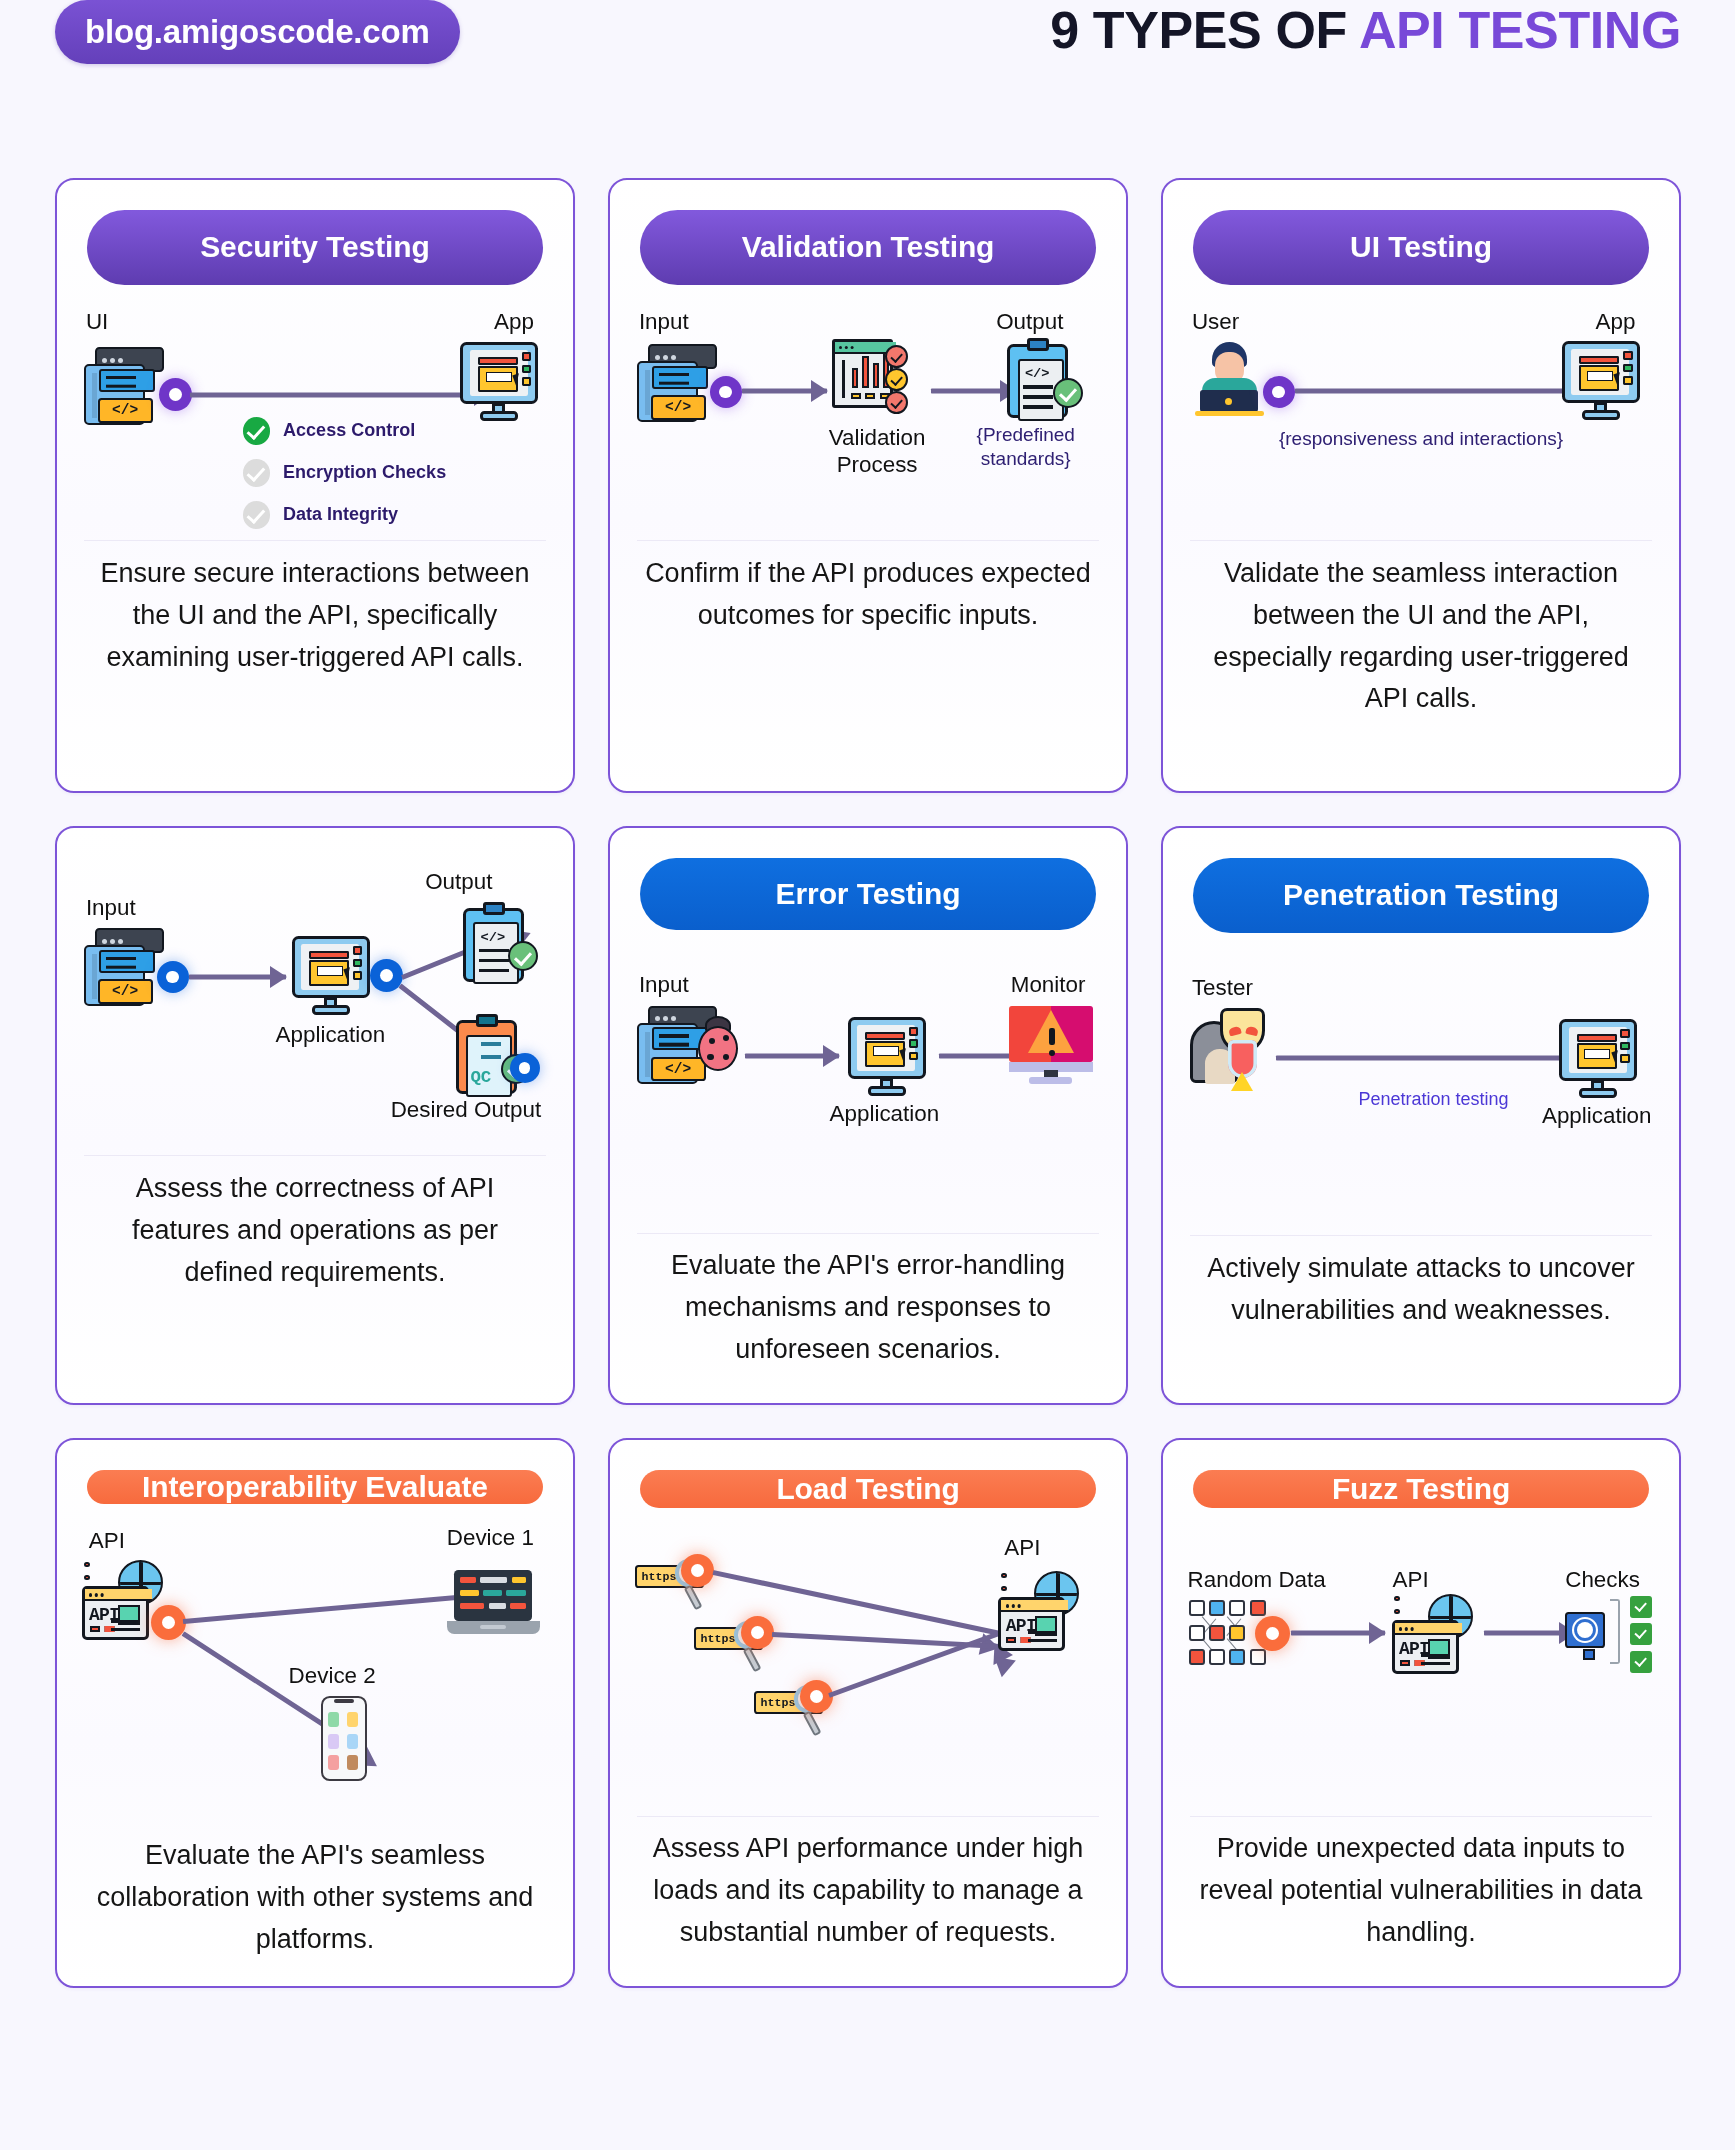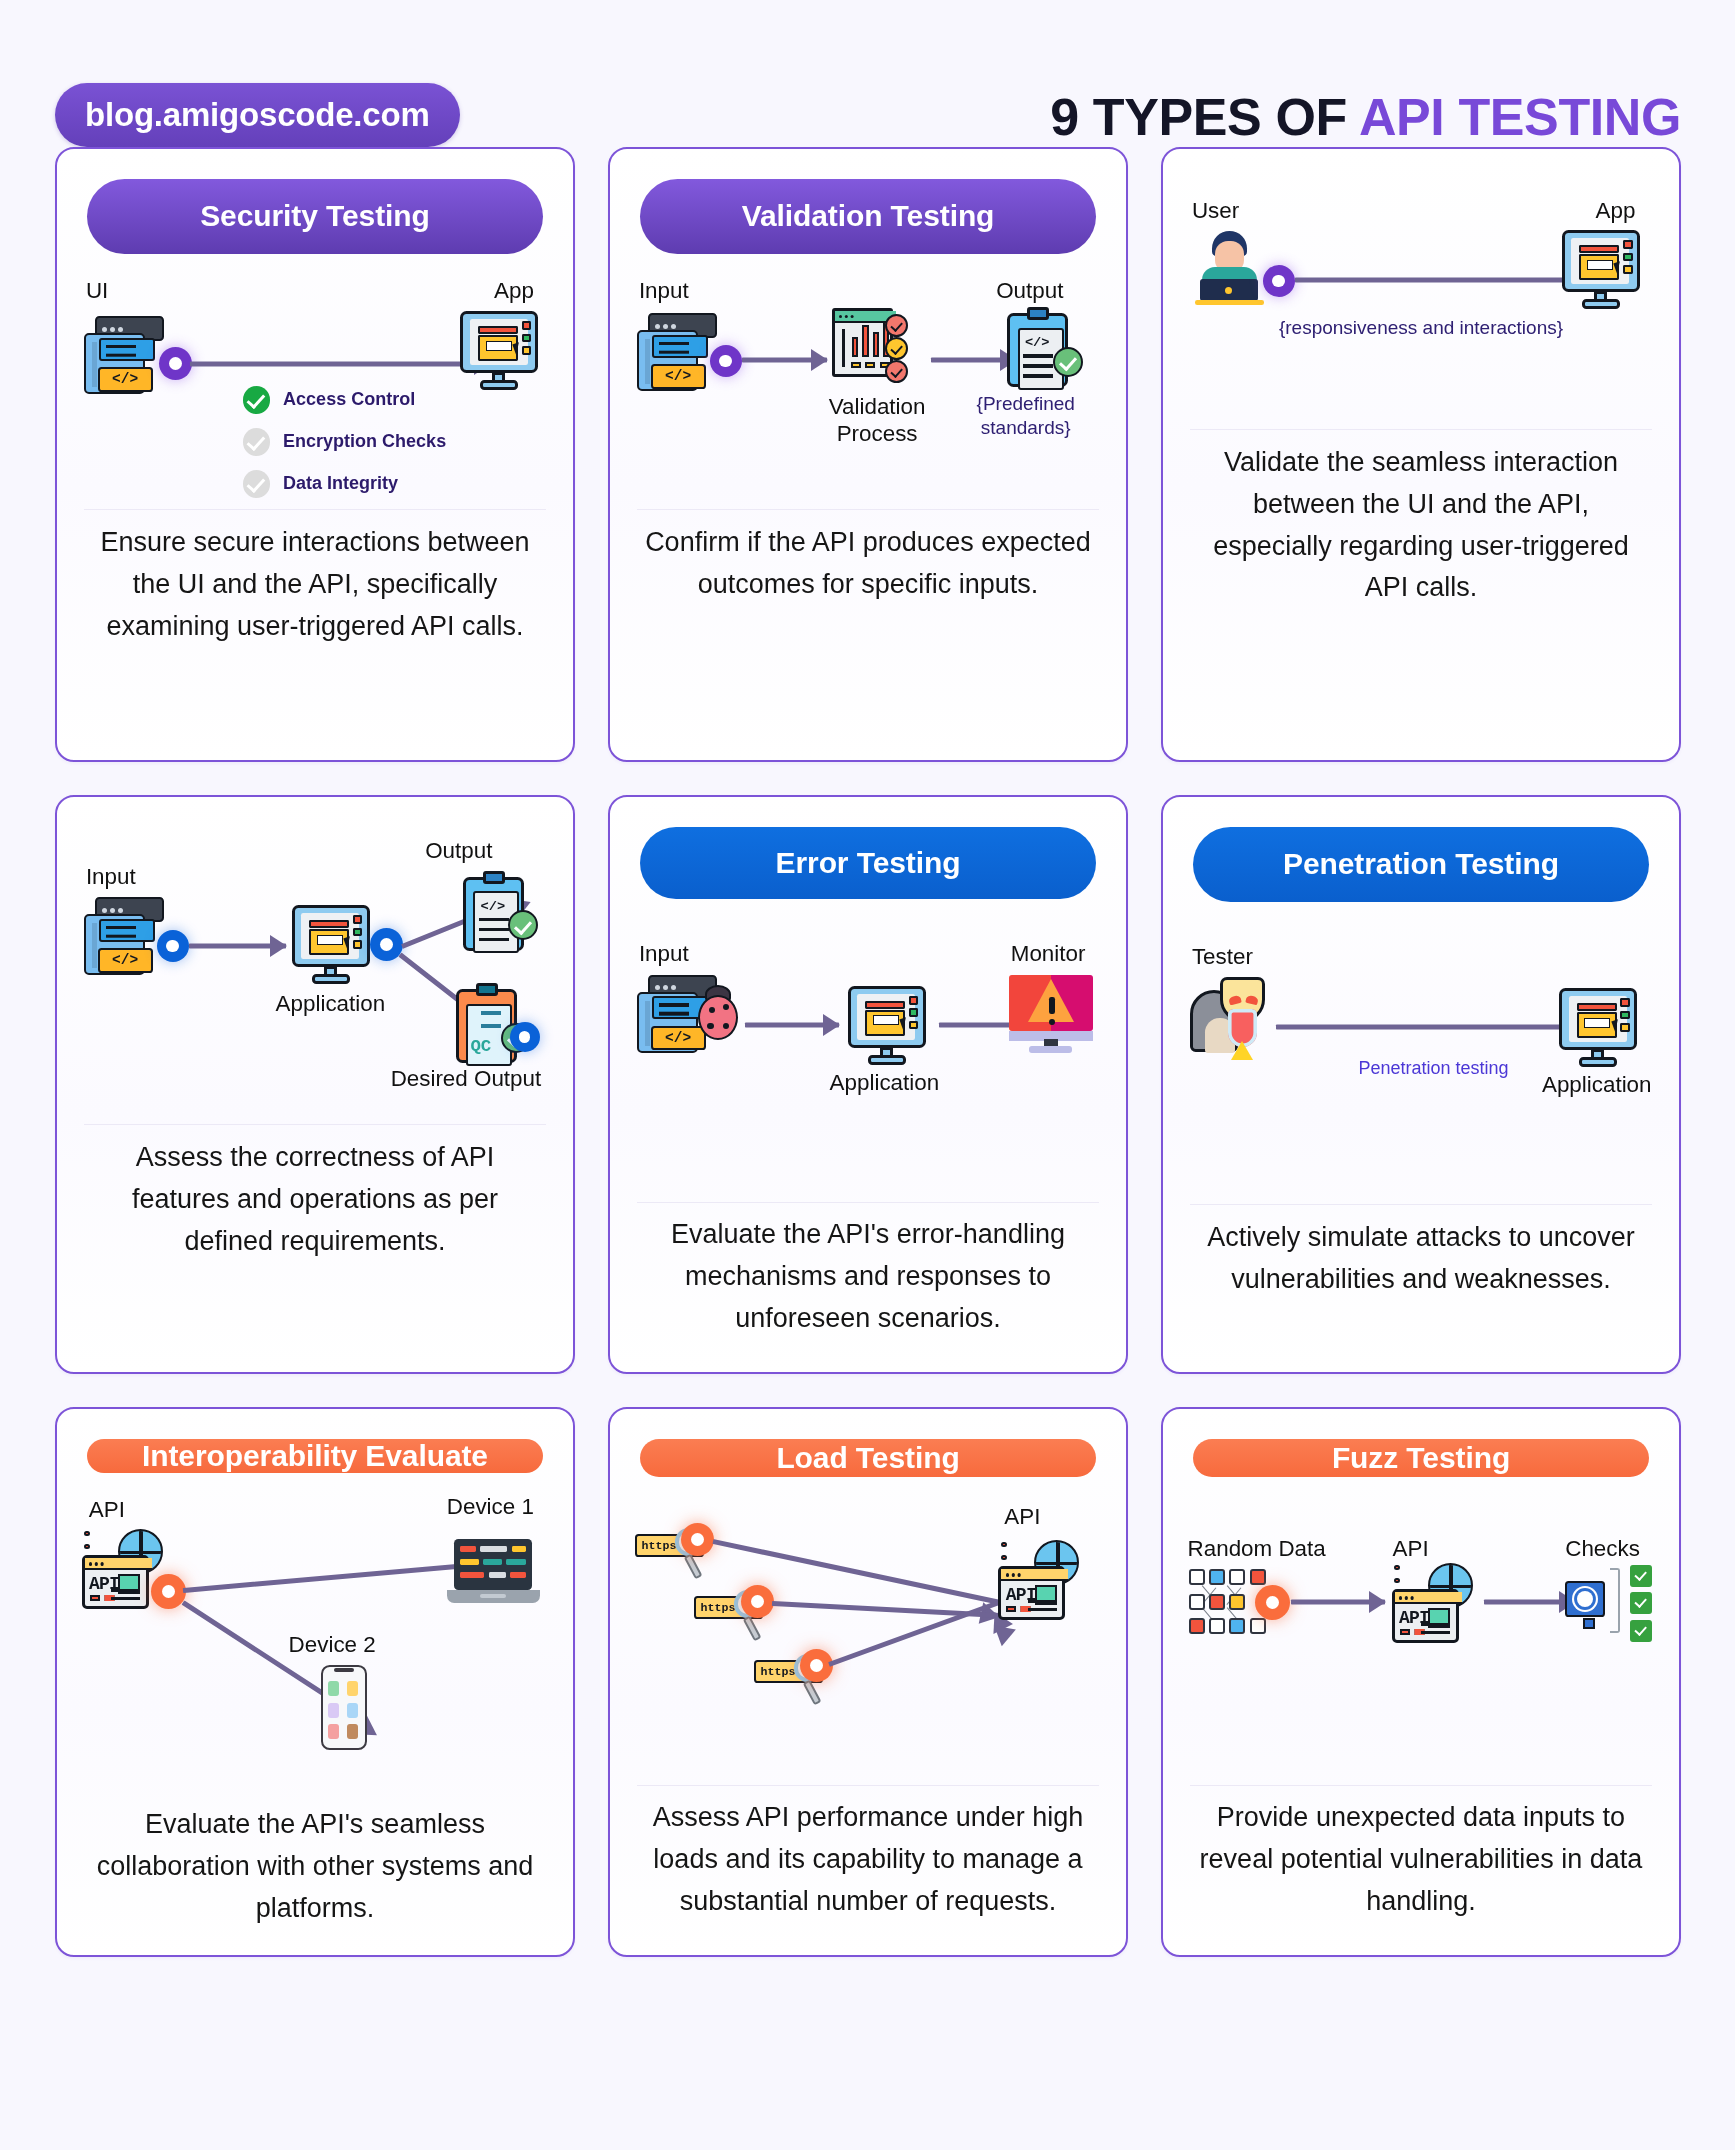--- a/index.html
+++ b/index.html
@@ -5,21 +5,21 @@
   * { box-sizing: border-box; margin: 0; padding: 0; }
   html, body {
     width: 1736px; height: 2151px;
     background: #f8f7fe;
     font-family: "Liberation Sans", sans-serif;
     overflow: hidden;
   }
   .page { position: relative; width: 1736px; height: 2151px; padding: 0 55px; }
 
   
-  .header { display: flex; align-items: flex-end; justify-content: space-between; height: 147px; }
+  .header { display: flex; align-items: flex-start; justify-content: space-between; height: 178px; }
   .brand-pill {
     display: inline-flex; align-items: center; justify-content: center;
     padding: 13px 30px; border-radius: 35px;
     background: linear-gradient(180deg, #7a52d4 0%, #6440ba 100%);
     color: #ffffff; font-size: 33px; font-weight: 700; letter-spacing: -0.2px;
     box-shadow: 0 1.4px 4.3px rgba(90,60,170,0.25);
   }
   .headline { font-size: 52px; font-weight: 800; letter-spacing: -0.4px; color: #141527; white-space: nowrap; }
   .headline .accent { color: #7849d8; }
 
@@ -390,20 +390,21 @@
           <div class="clip"></div>
             <div class="badge"></div>
         </div>
         <div class="note" style="right:7.2px; top:114px; width:137px; white-space:normal; line-height:1.25;">{Predefined standards}</div>
       </div>
       <div class="divider"></div>
       <div class="desc">Confirm if the API produces expected outcomes for specific inputs.</div>
     </div>
 
     <div class="card r1">
+      <div class="card-pill pill-purple">UI Testing</div>
       <div class="diagram d-h-320">
         <div class="node-label" style="left:4.3px; top:0;">User</div>
         <div class="node-label" style="right:19px; top:0;">App</div>
 
         <div class="ill ic-user" style="left:2.9px; top:33px;">
           <div class="hair"></div>
             <div class="face"></div>
             <div class="body"></div>
             <div class="laptop"></div>
             <div class="desk"></div>

